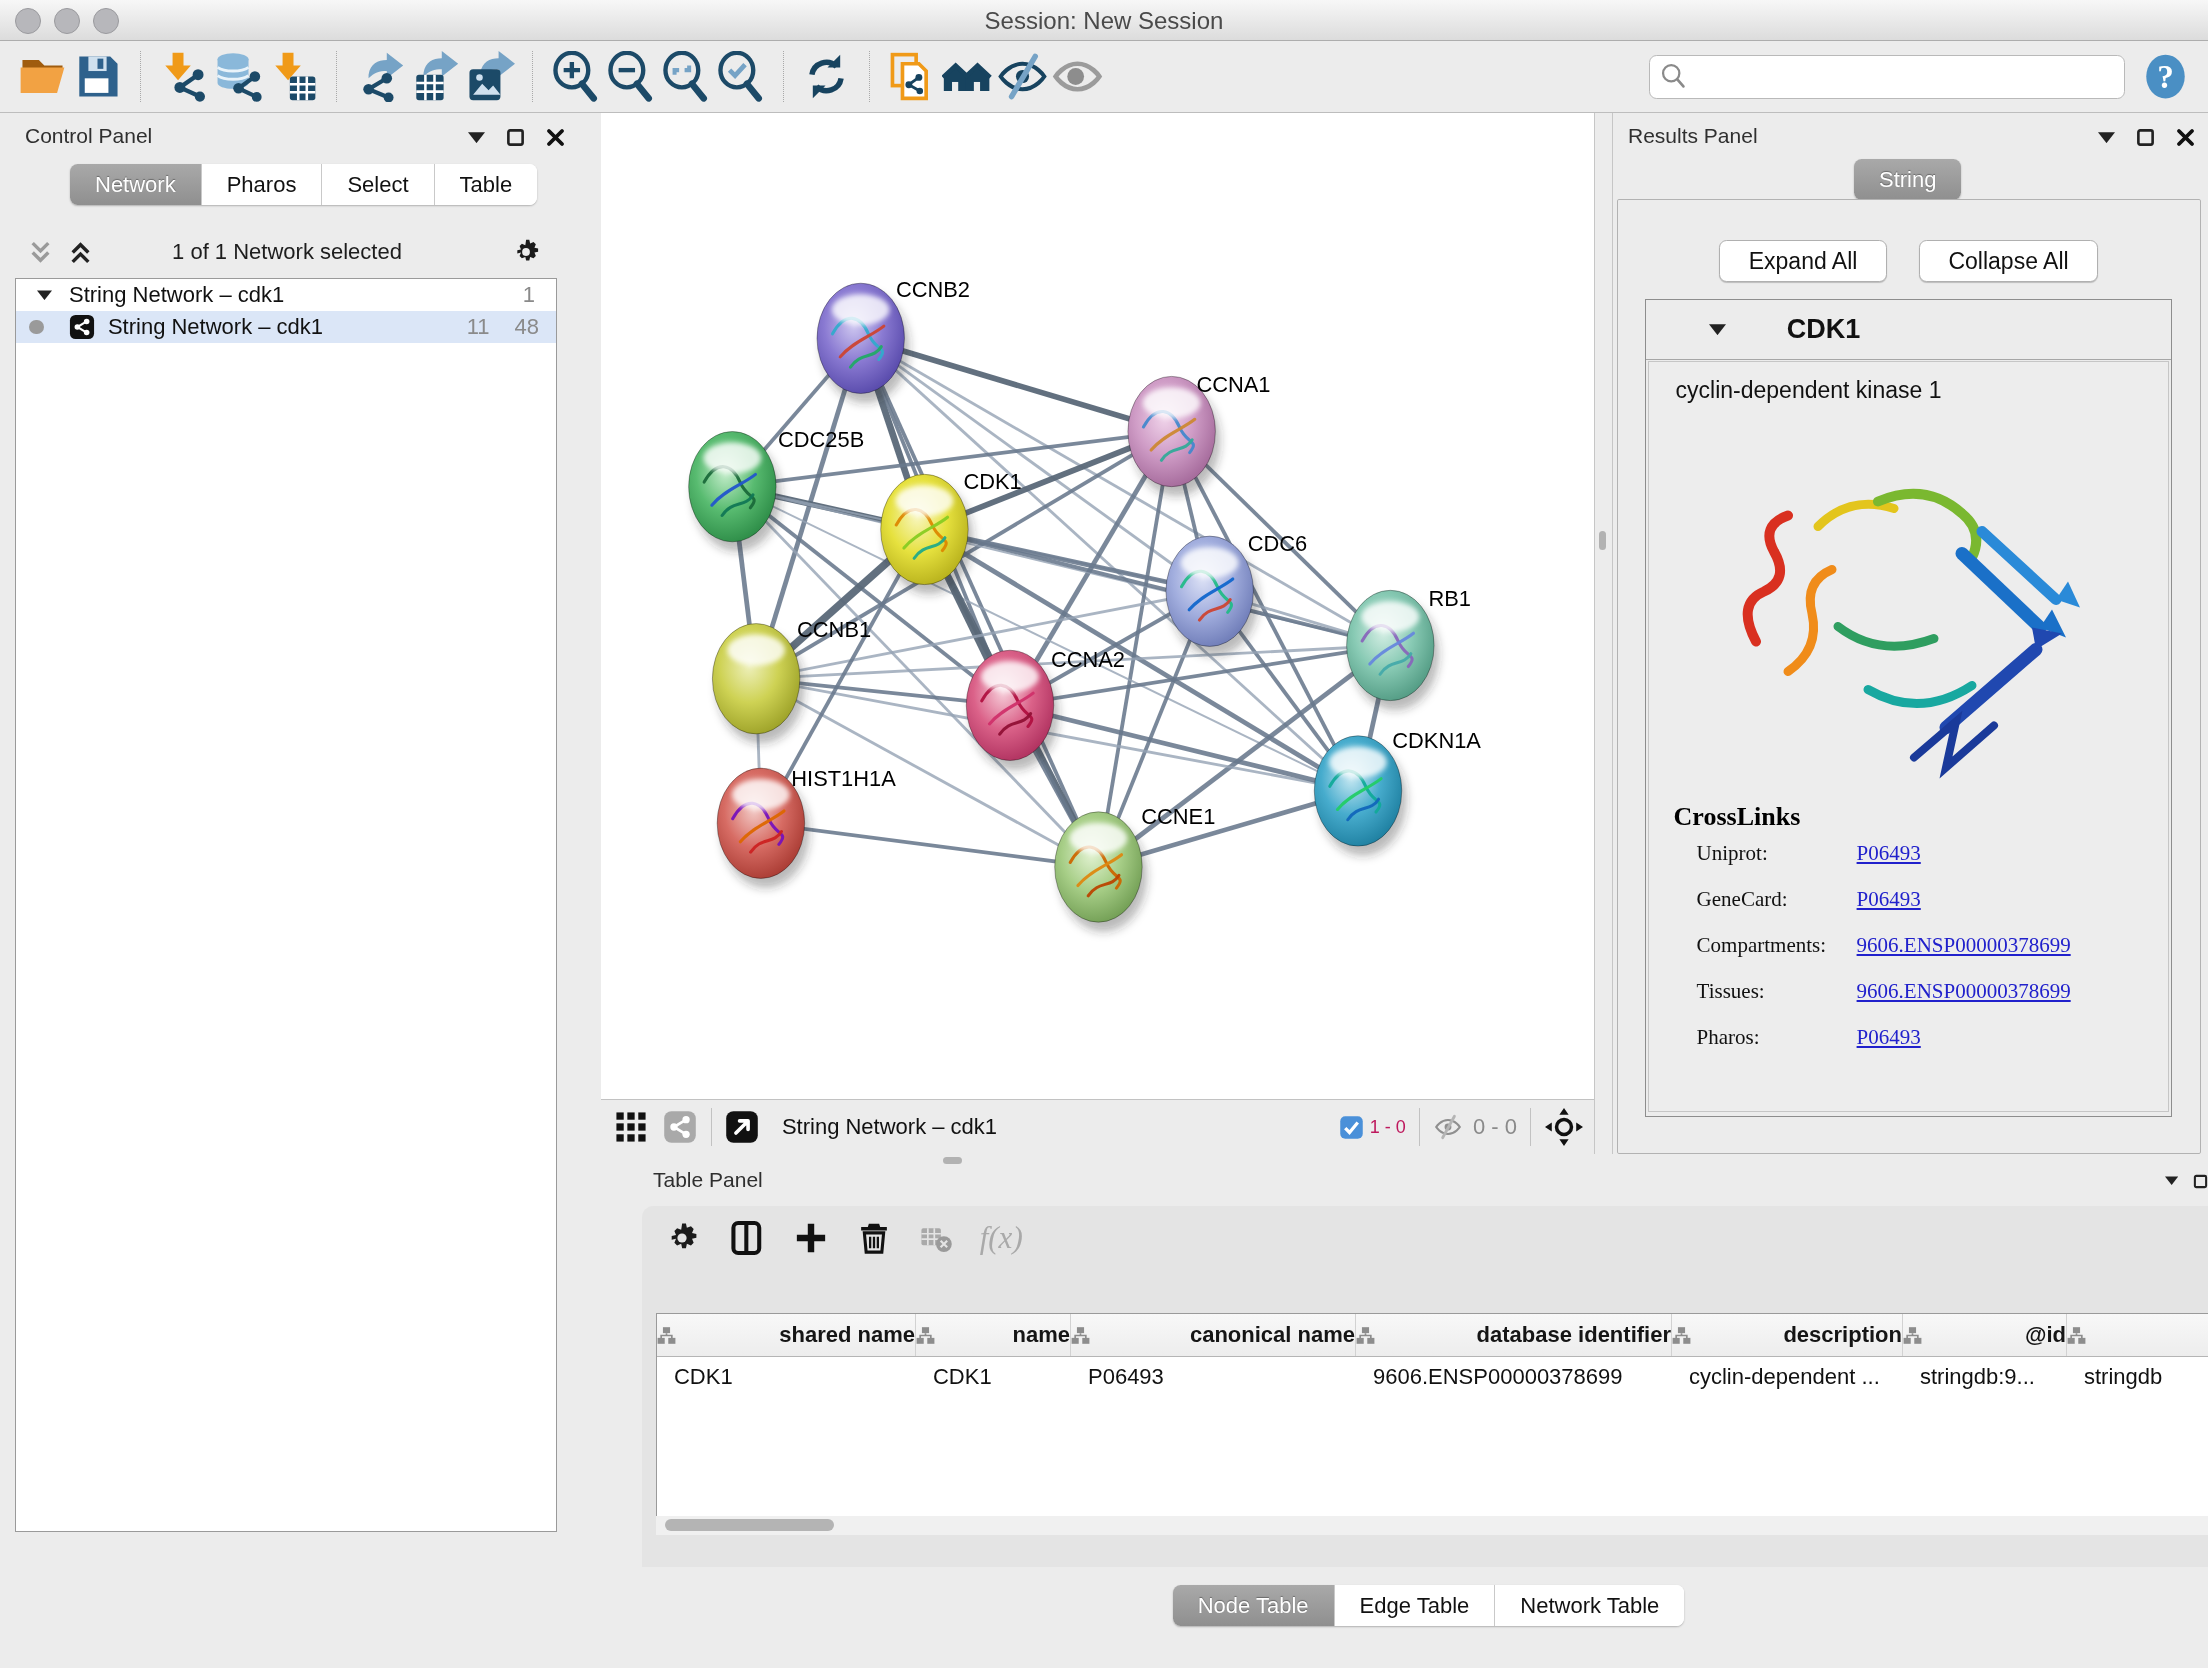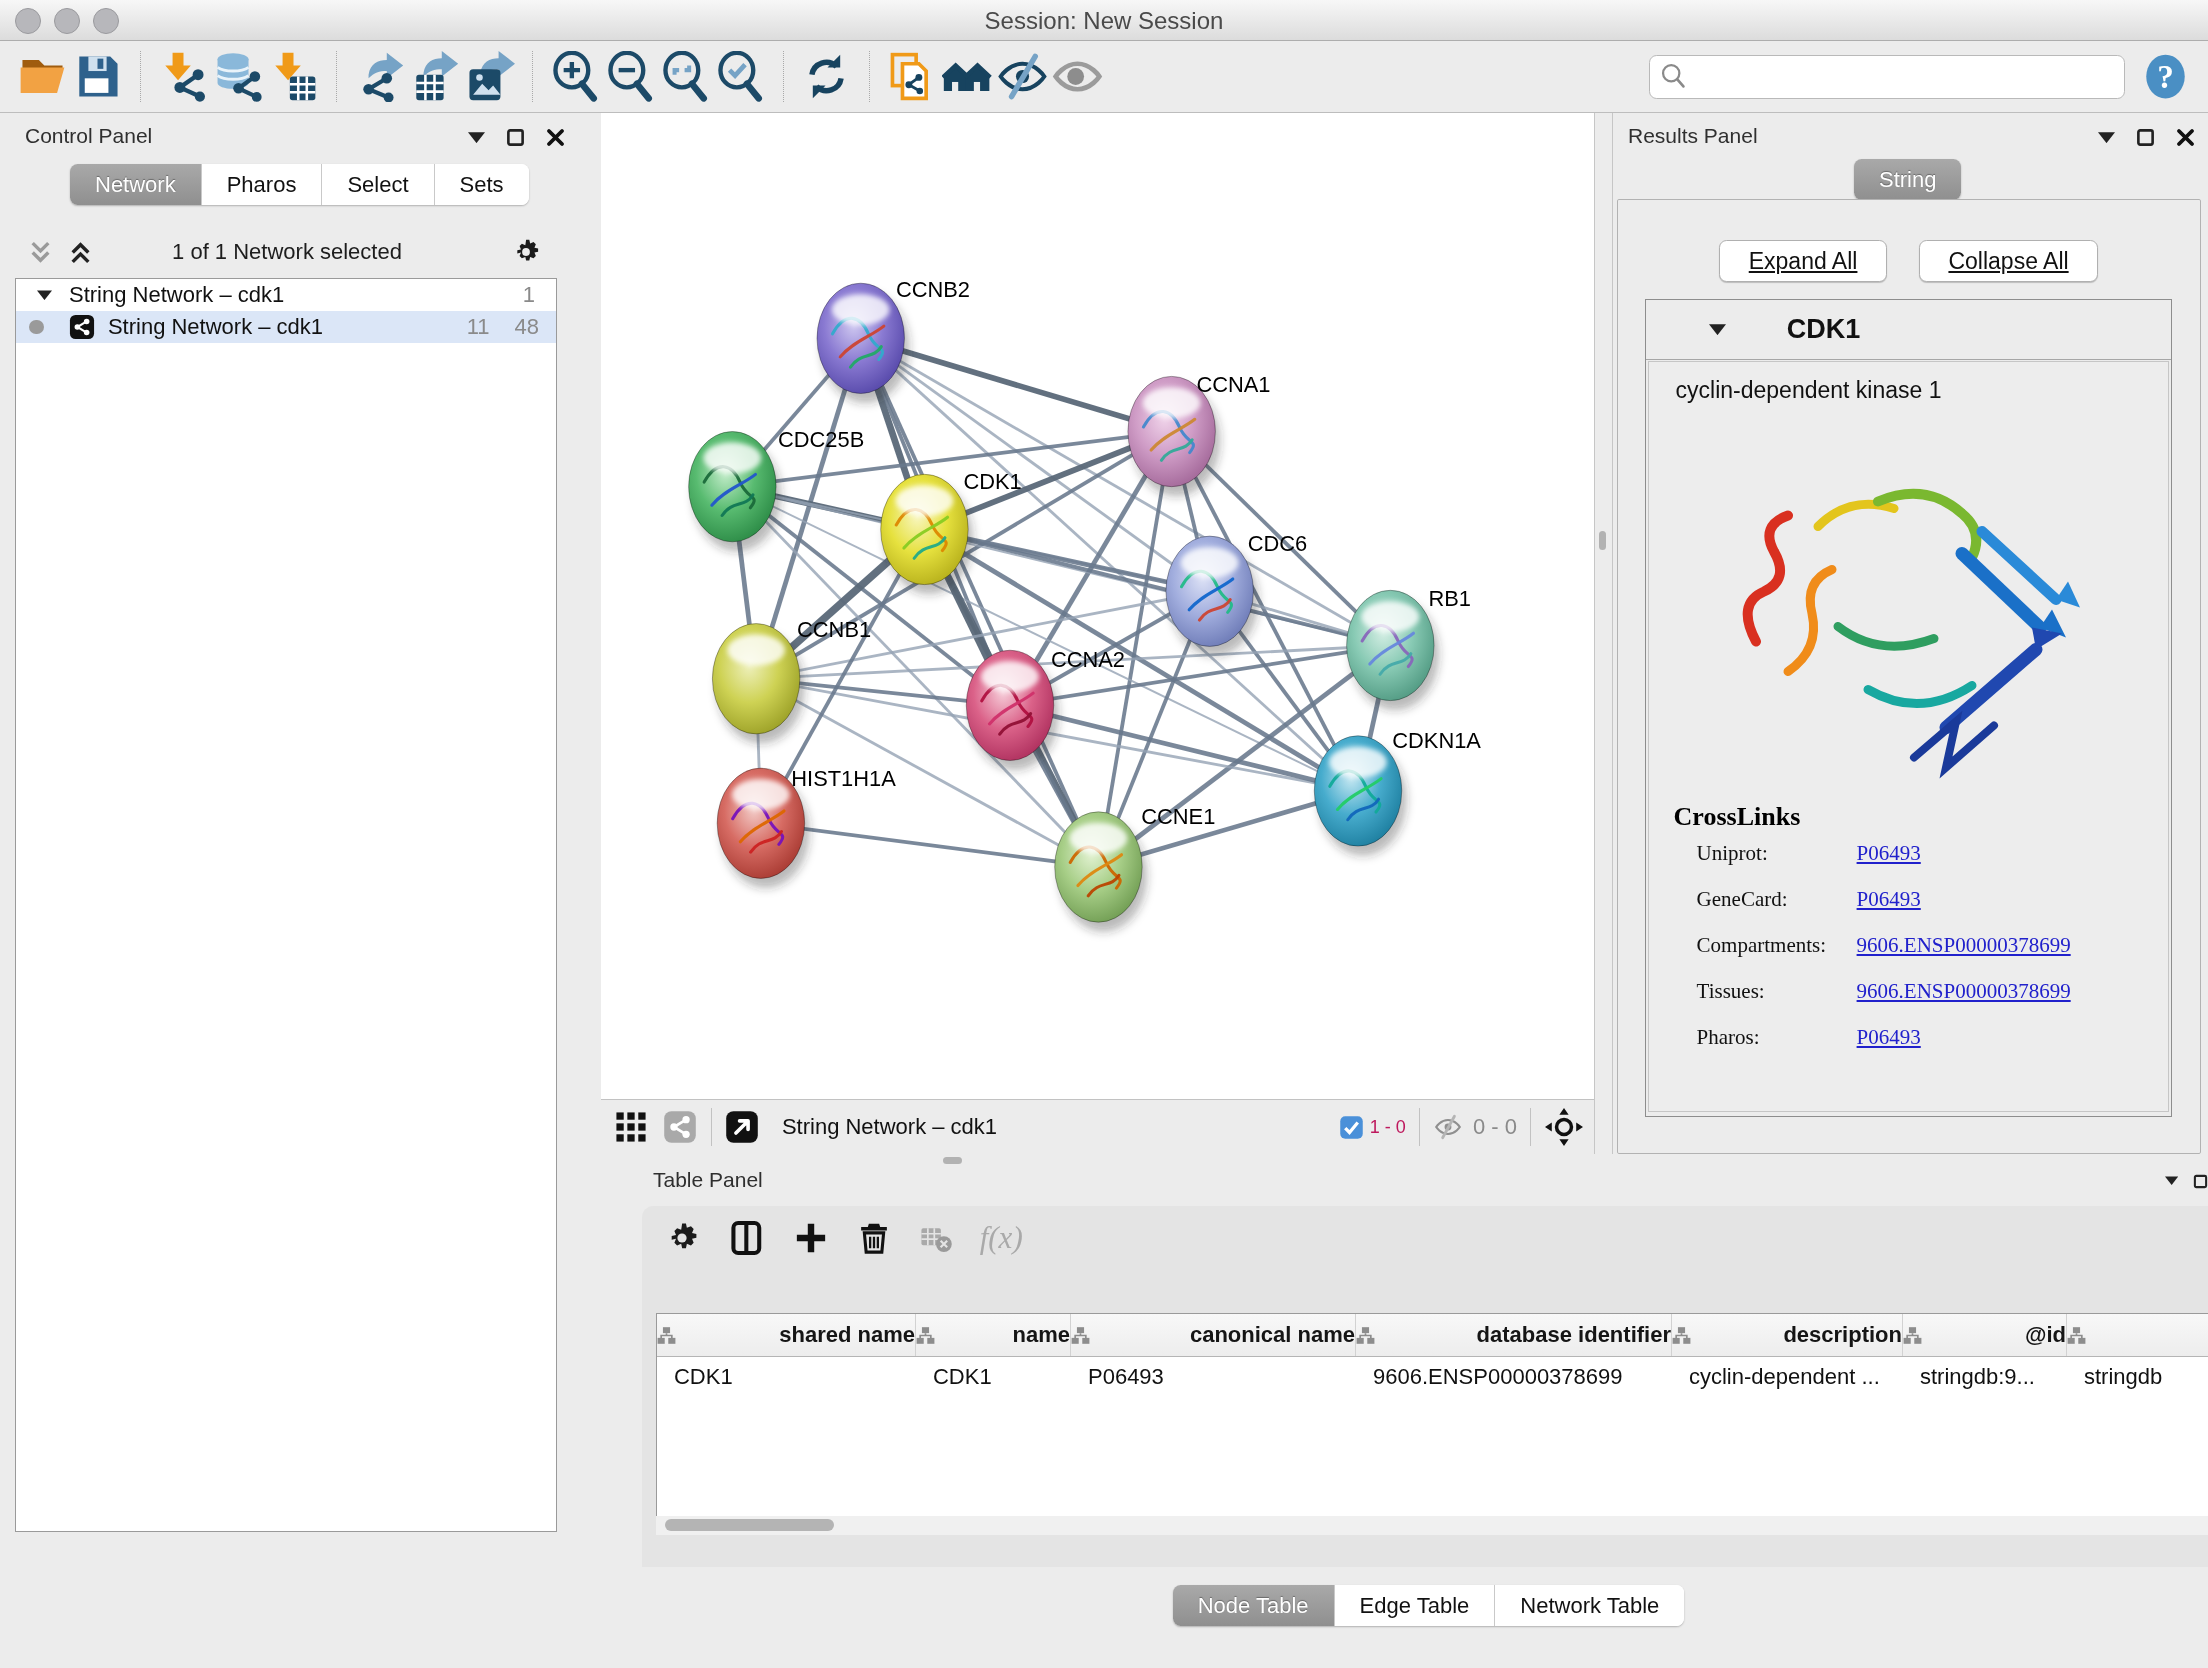--- a/index.html
+++ b/index.html
@@ -50,21 +50,21 @@
   .vhandle{position:absolute;left:3.8px;top:418px;width:7.6px;height:19px;border-radius:4.8px;background:#b2b2b2;}
   .hsplit{position:absolute;left:601px;top:1154px;width:1607px;height:12.4px;background:#ececec;}
   .hhandle{position:absolute;left:342px;top:2.9px;width:19px;height:7.6px;border-radius:4.8px;background:#b2b2b2;}
   
   .results-panel{position:absolute;left:1611px;top:113px;width:597px;height:1041px;}
   .rp-tab{position:absolute;left:243px;top:46px;}
   .rp-box{position:absolute;left:5.7px;top:86px;width:584px;height:955px;background:#ececec;
     border:1.9px solid #b2b2b2;border-radius:1.9px;box-sizing:border-box;}
   .rp-buttons{position:absolute;left:0;top:40px;width:100%;display:flex;justify-content:center;gap:32px;}
   .rp-btn{background:#fff;border:1px solid #b0b0b0;border-radius:7.6px;font-size:23px;color:#111;
-    padding:6.7px 28.5px;box-shadow:0 1px 1px rgba(0,0,0,.2);text-decoration:underline;}
+    padding:6.7px 28.5px;box-shadow:0 1px 1px rgba(0,0,0,.2);}
   .rp-inner{position:absolute;left:27px;top:99px;width:527px;height:818px;background:#ececec;
     border:1.9px solid #8d8d8d;box-sizing:border-box;}
   .rp-gene-row{position:relative;height:59px;border-bottom:1.9px solid #a6a6a6;display:flex;align-items:center;}
   .rp-gene{font-size:27px;font-weight:bold;color:#111;}
   .rp-body{position:absolute;left:1.9px;top:61px;width:519px;height:749px;background:#ededed;
     border:1px solid #c6c6c6;overflow:hidden;}
   .rp-desc{margin:15px 0 0 27px;font-size:23px;color:#111;}
   .xl{font-family:"Liberation Serif",serif;}
   .xl-title{font-size:26px;font-weight:bold;color:#000;margin:9.5px 0 9.5px 25px;}
   .xl-row{display:flex;margin:0 0 21px 48px;font-size:21px;}
@@ -284,21 +284,21 @@
           <rect x="2" y="2" width="12" height="12" rx="1.5" fill="none" stroke="#222" stroke-width="2.2"></rect>
         </svg>
       <svg class="icon" width="19" height="19" viewBox="0 0 16 16">
           <path d="M2.5 2.5l11 11M13.5 2.5l-11 11" stroke="#111" stroke-width="3.2" stroke-linecap="round"></path>
         </svg>
     </div>
     <div class="seg-group cp-tabs" id="cp-tabs">
         <div class="seg active">Network</div>
         <div class="seg">Pharos</div>
         <div class="seg">Select</div>
-        <div class="seg">Sets</div>
+        <div class="seg">Table</div>
       </div>
     <div class="cp-toolrow">
       <svg class="icon" width="25" height="25" viewBox="0 0 16 16" style="margin-left:13.3px">
           <path d="M3 2l5 5 5-5M3 8l5 5 5-5" stroke="#9a9a9a" stroke-width="2.2" fill="none"></path>
         </svg>
       <svg class="icon" width="25" height="25" viewBox="0 0 16 16" style="margin-left:15px">
           <path d="M3 14l5-5 5 5M3 8l5-5 5 5" stroke="#222" stroke-width="2.2" fill="none"></path>
         </svg>
       <div class="cp-status">1 of 1 Network selected</div>
       <svg class="icon" width="32" height="32" viewBox="0 0 28 28" style="margin-left:auto;margin-right:17px">

